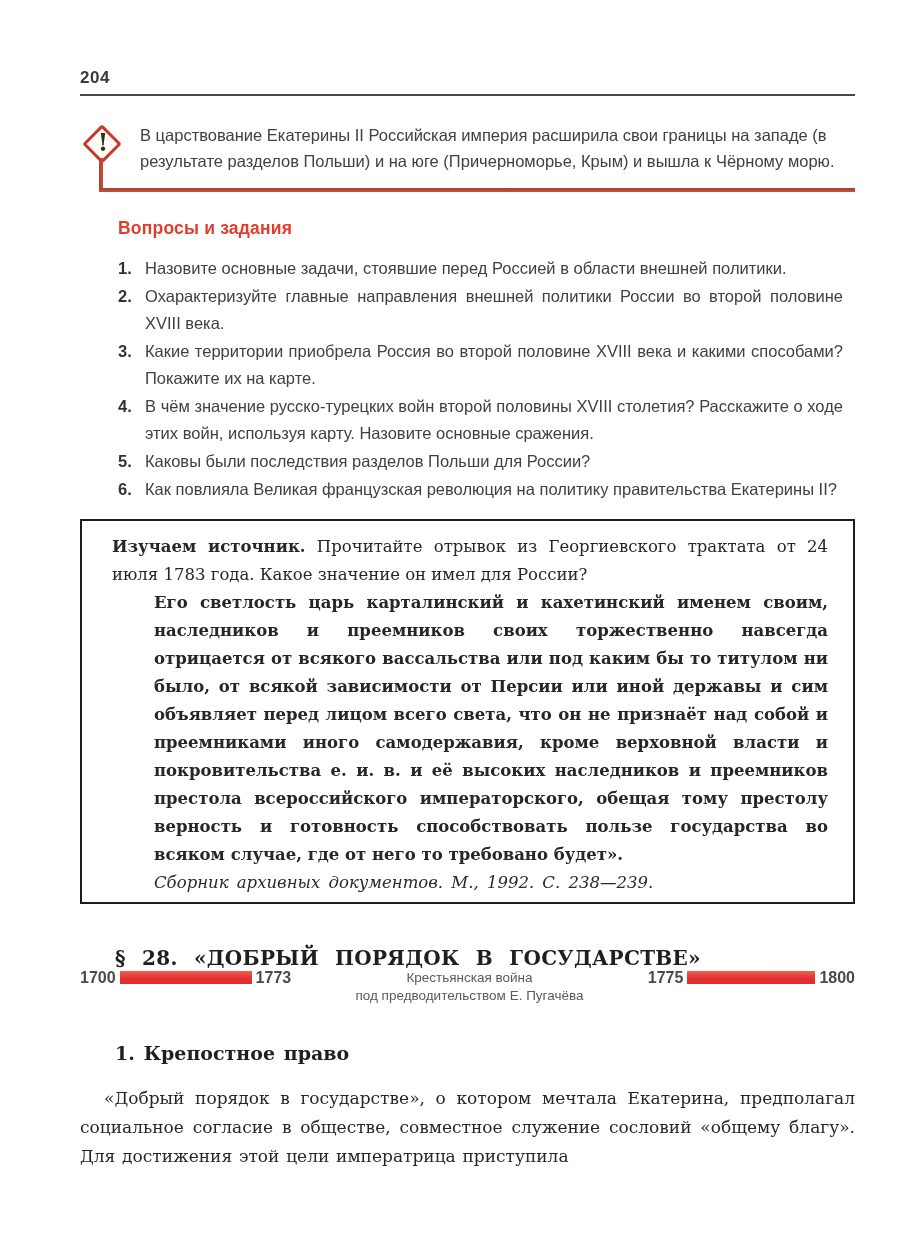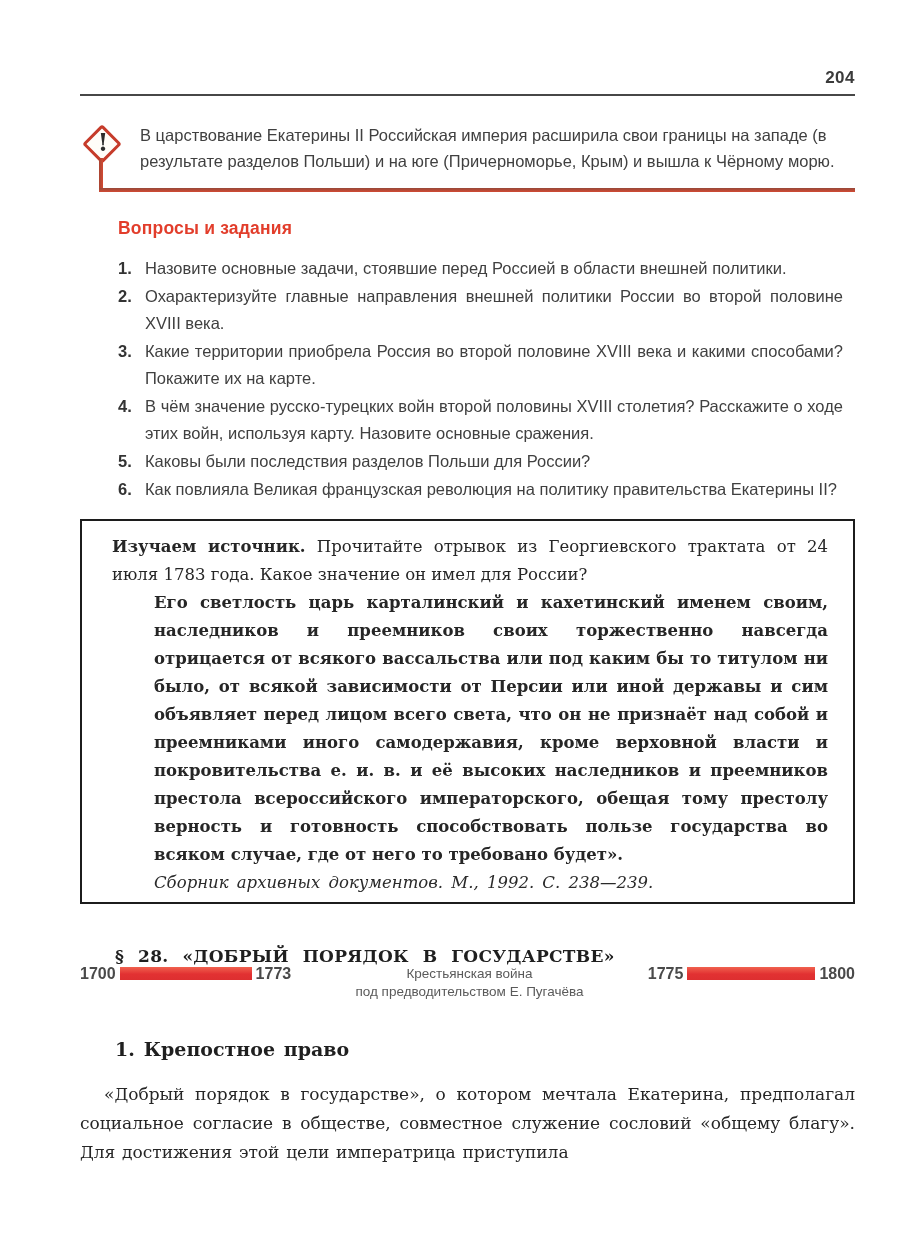--- a/index.html
+++ b/index.html
@@ -14,21 +14,20 @@
   .page {
     width:916px; height:1243px;
     padding:68px 61px 30px 80px;
   }
 
   
   .runhead {
     display:flex; justify-content:space-between; align-items:flex-end;
     border-bottom:2.5px solid #474747;
     padding-bottom:6px;
-    flex-direction:column;
   }
   .pagenum { font-weight:bold; font-size:17px; color:#3b3b3b; letter-spacing:0.5px; }
   .runtitle { font-size:16px; color:#4a4a4a; letter-spacing:0.6px; }
 
   
   .note {
     position:relative;
     margin-top:18px;
     padding:8px 0 18px 60px;
   }
@@ -79,21 +78,21 @@
   }
   .src-cite {
     margin-left:42px; margin-top:4px;
     font-style:italic; font-size:16.5px; word-spacing:0.18em; color:#2a2a2a;
   }
 
   
   .sec-title {
     margin-top:42px; margin-left:35px;
     font-family:"DejaVu Serif", serif; font-weight:bold;
-    font-size:17px; color:#1f1f1f; word-spacing:0.45em; letter-spacing:0.3px;
+    font-size:20px; color:#1f1f1f; word-spacing:0.45em; letter-spacing:0.3px;
   }
 
   
   .timeline {
     display:flex; align-items:flex-start;
   }
   .tl-year { font-weight:bold; font-size:16px; color:#4a4a4a; line-height:15px; flex:none; }
   .tl-bar {
     height:13px; flex:none; margin:1px 4px 0 4px;
     background:linear-gradient(180deg,#f0614e 0%, #e23132 55%, #dd2f30 100%);

